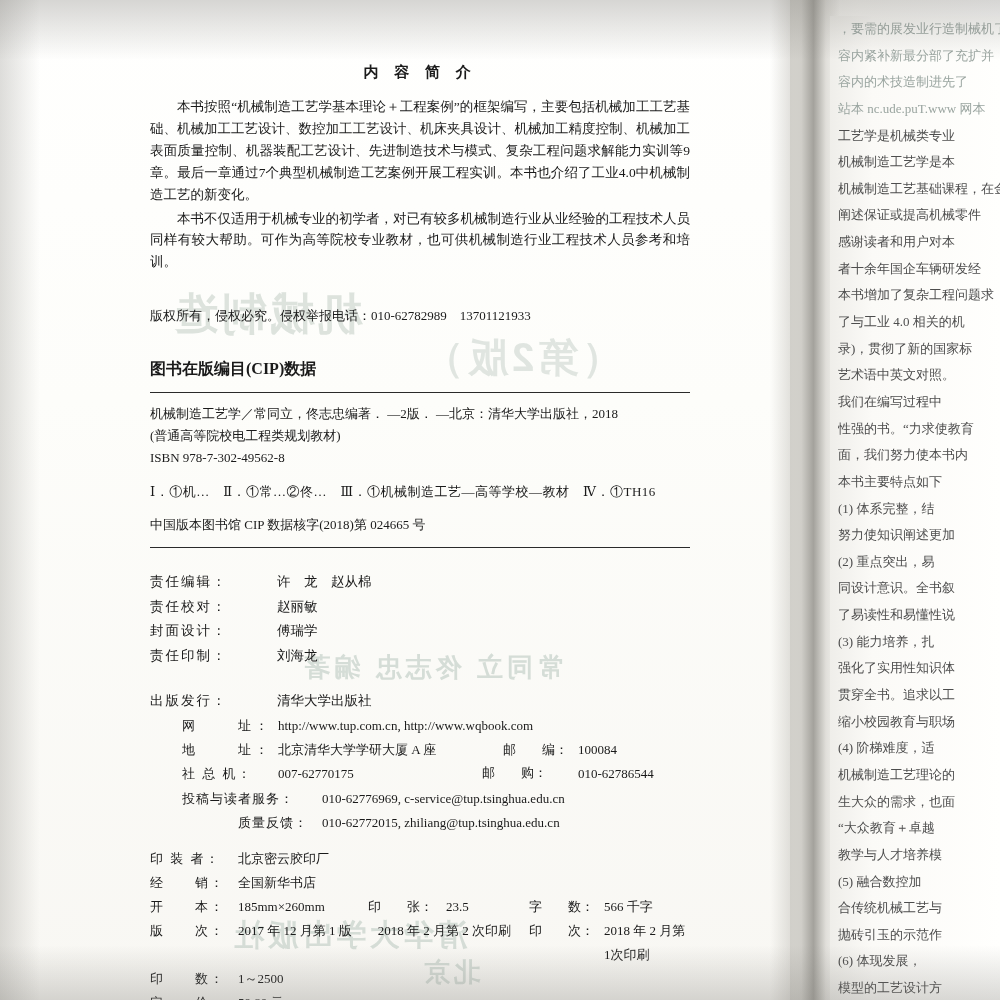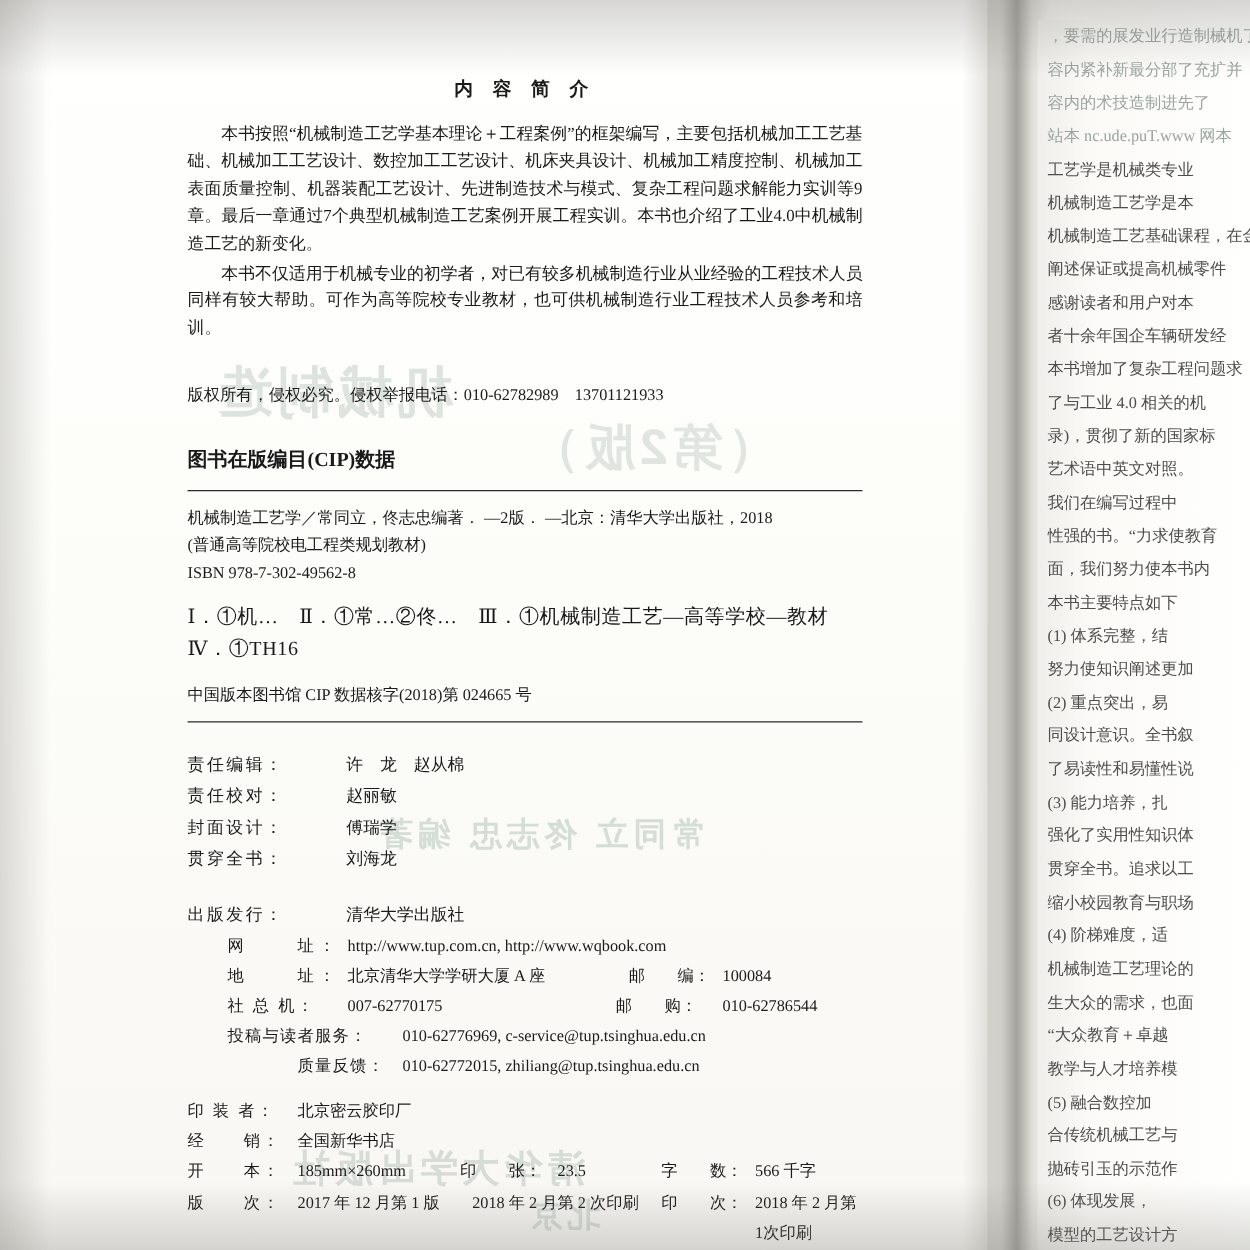--- a/index.html
+++ b/index.html
@@ -53,21 +53,21 @@
     text-align:center;font-size:15px;letter-spacing:6px;
     margin-bottom:12px;font-weight:bold;
   }
   .para{text-indent:2em;text-align:justify;margin:0 0 2px 0;}
   .gap-lg{height:30px;}
   .gap-md{height:20px;}
   .gap-sm{height:12px;}
   .notice{font-size:13px;}
   .cip-title{font-weight:bold;font-size:16px;}
   .cip-line{font-size:13px;line-height:1.7;}
-  .indexline{font-size:16px;letter-spacing:0.5px;}
+  .indexline{font-size:13px;letter-spacing:0.5px;}
   .rule{
     border:0;border-top:1px solid #2a2a2a;margin:10px 0 10px 0;width:100%;
   }
 
   .kv{display:flex;font-size:13.5px;line-height:1.85;gap:39px;}
   .kv .k{width:88px;flex:0 0 88px;letter-spacing:2px;}
   .kv .v{flex:1 1 auto;}
   .kv2{display:flex;font-size:13px;line-height:1.85;}
   .kv2 .k{width:88px;flex:0 0 88px;letter-spacing:2px;}
   .kv2 .v{flex:1 1 auto;}
@@ -145,21 +145,21 @@
       </div>
       <div class="kv">
         <div class="k">责任校对：</div>
         <div class="v">赵丽敏</div>
       </div>
       <div class="kv">
         <div class="k">封面设计：</div>
         <div class="v">傅瑞学</div>
       </div>
       <div class="kv">
-        <div class="k">贯穿全书：</div>
+        <div class="k">责任印制：</div>
         <div class="v">刘海龙</div>
       </div>
 
       <div class="gap-md"></div>
       <div class="kv">
         <div class="k">出版发行：</div>
         <div class="v">清华大学出版社</div>
       </div>
 
       <div class="sub">
@@ -172,21 +172,21 @@
         <div class="sk">地</div>
         <div class="sk" style="margin-left:0;width:40px;flex:0 0 40px;">址：</div>
         <div class="sv">北京清华大学学研大厦 A 座</div>
         <div style="width:86px;flex:0 0 86px;text-align:right;">邮　　编：</div>
         <div style="width:112px;flex:0 0 112px;padding-left:10px;">100084</div>
       </div>
 
       <div class="sub">
         <div class="sk" style="width:96px;flex:0 0 96px;letter-spacing:2px;">社 总 机：</div>
         <div class="sv">007-62770175</div>
-        <div style="width:86px;flex:0 0 86px;text-align:center;">邮　　购：</div>
+        <div style="width:86px;flex:0 0 86px;text-align:left;font-family:Liberation Mono, monospace;">邮　　购：</div>
         <div style="width:112px;flex:0 0 112px;padding-left:10px;">010-62786544</div>
       </div>
 
       <div class="sub">
         <div class="sk" style="width:140px;flex:0 0 140px;letter-spacing:1px;">投稿与读者服务：</div>
         <div class="sv">010-62776969, c-service@tup.tsinghua.edu.cn</div>
       </div>
 
       <div class="sub">
         <div class="sk" style="width:84px;flex:0 0 84px;margin-left:88px;letter-spacing:1px;">质量反馈：</div>

